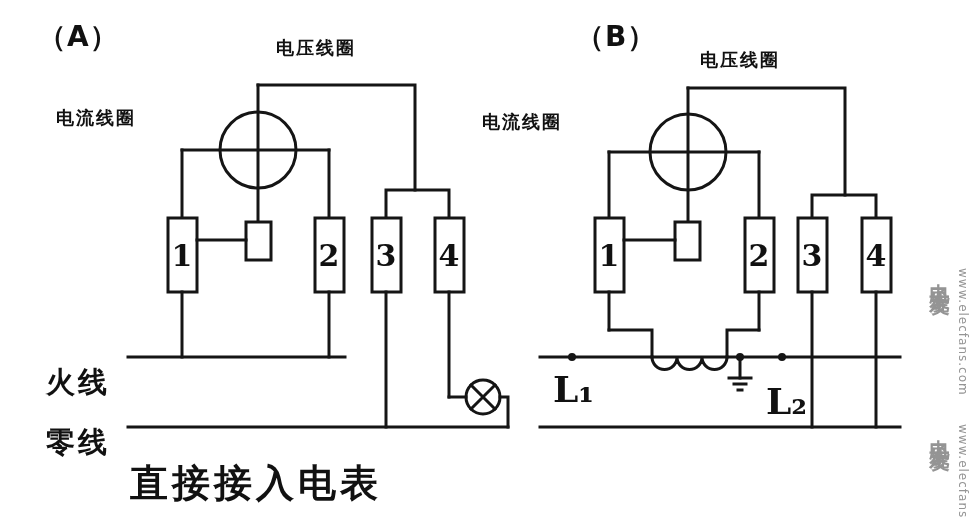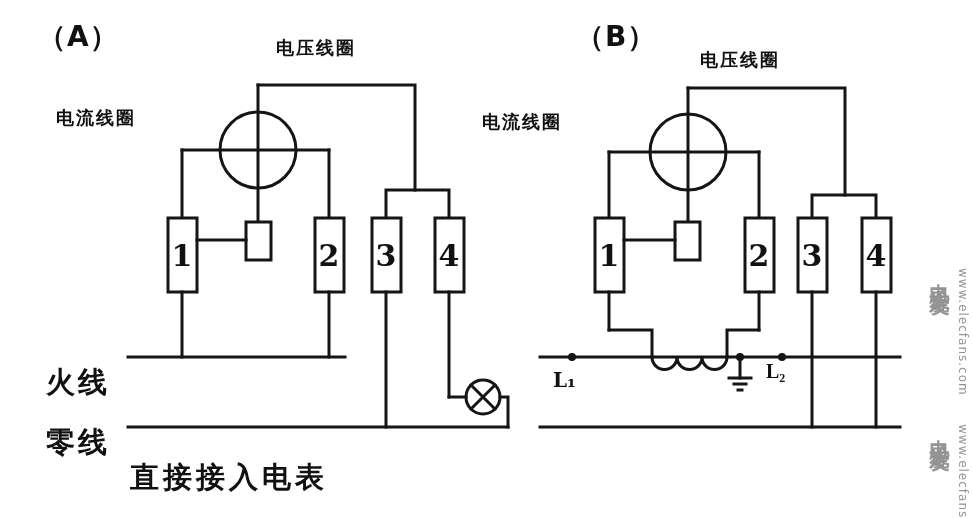--- a/index.html
+++ b/index.html
@@ -8,22 +8,22 @@
     font-family:"DejaVu Sans", sans-serif; overflow:hidden;
   }
   svg { position:absolute; left:0; top:0; }
   .lbl {
     position:absolute; color:#111; font-weight:bold; white-space:nowrap;
     font-family:"DejaVu Sans", sans-serif;
   }
   .lbl-section { font-size:28px; letter-spacing:1px; }
   .lbl-coil    { font-size:18px; letter-spacing:2px; }
   .lbl-wire    { font-size:29px; letter-spacing:3px; }
-  .lbl-caption { font-size:29px; letter-spacing:4px; }
-  .lbl-ct      { font-size:20px; font-family:"DejaVu Serif", serif; }
+  .lbl-caption { font-size:38px; letter-spacing:4px; }
+  .lbl-ct      { font-size:36px; font-family:"DejaVu Serif", serif; }
   .tnum { font:bold 30px "DejaVu Serif", serif; fill:#111; }
   .stroke { stroke:#151515; stroke-width:3; fill:none; stroke-linecap:square; }
   .boxfill { fill:#ffffff; }
   .dot { fill:#151515; stroke:none; }
   .watermark {
     position:absolute; right:2px; display:flex; flex-direction:row; gap:2px;
     color:#949494; pointer-events:none;
   }
   .wm-cn  { writing-mode:vertical-rl; font-size:20px; font-weight:bold; letter-spacing:3px; }
   .wm-url { writing-mode:vertical-rl; font-size:12px; letter-spacing:1px; }
@@ -123,21 +123,21 @@
   <div class="lbl lbl-coil" style="left:276px; top:36px;">电压线圈</div>
   <div class="lbl lbl-coil" style="left:56px;  top:106px;">电流线圈</div>
   <div class="lbl lbl-wire" style="left:46px;  top:338px;margin-top:25px;">火线</div>
   <div class="lbl lbl-wire" style="left:46px;  top:408px;margin-top:15px;">零线</div>
   <div class="lbl lbl-caption" style="left:130px; top:458px;">直接接入电表</div>
 
   <div class="lbl lbl-section" style="left:576px; top:18px;">（B）</div>
   <div class="lbl lbl-coil" style="left:700px; top:48px;">电压线圈</div>
   <div class="lbl lbl-coil" style="left:482px; top:110px;">电流线圈</div>
   <div class="lbl lbl-ct" style="left:553px; top:368px;">L₁</div>
-  <div class="lbl lbl-ct" style="left:766px; top:360px;font-family:Liberation Serif, serif;">L₂</div>
+  <div class="lbl lbl-ct" style="left:766px; top:380px;">L₂</div>
 
   <div class="watermark" style="top:268px;">
     <span class="wm-cn">电子发烧友</span>
     <span class="wm-url">www.elecfans.com</span>
   </div>
   <div class="watermark" style="top:424px;">
     <span class="wm-cn">电子发烧友</span>
     <span class="wm-url">www.elecfans.com</span>
   </div>
 

